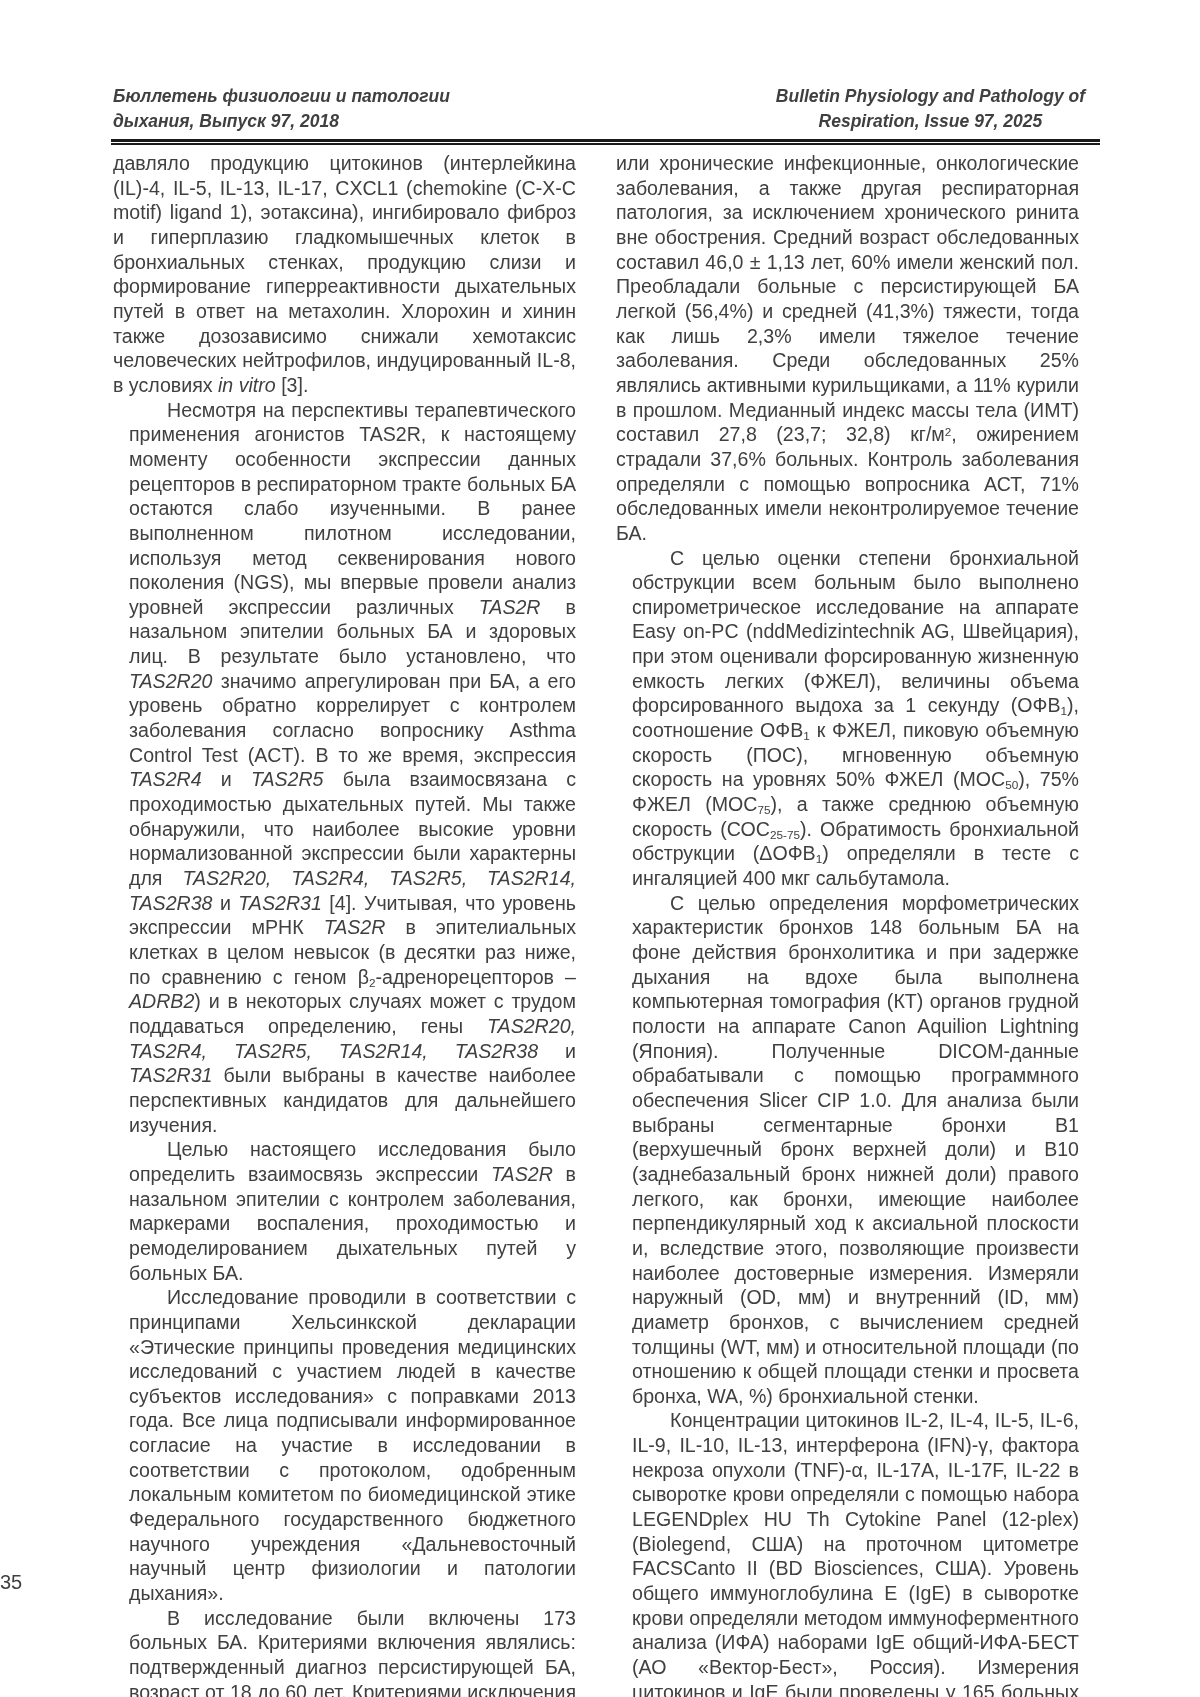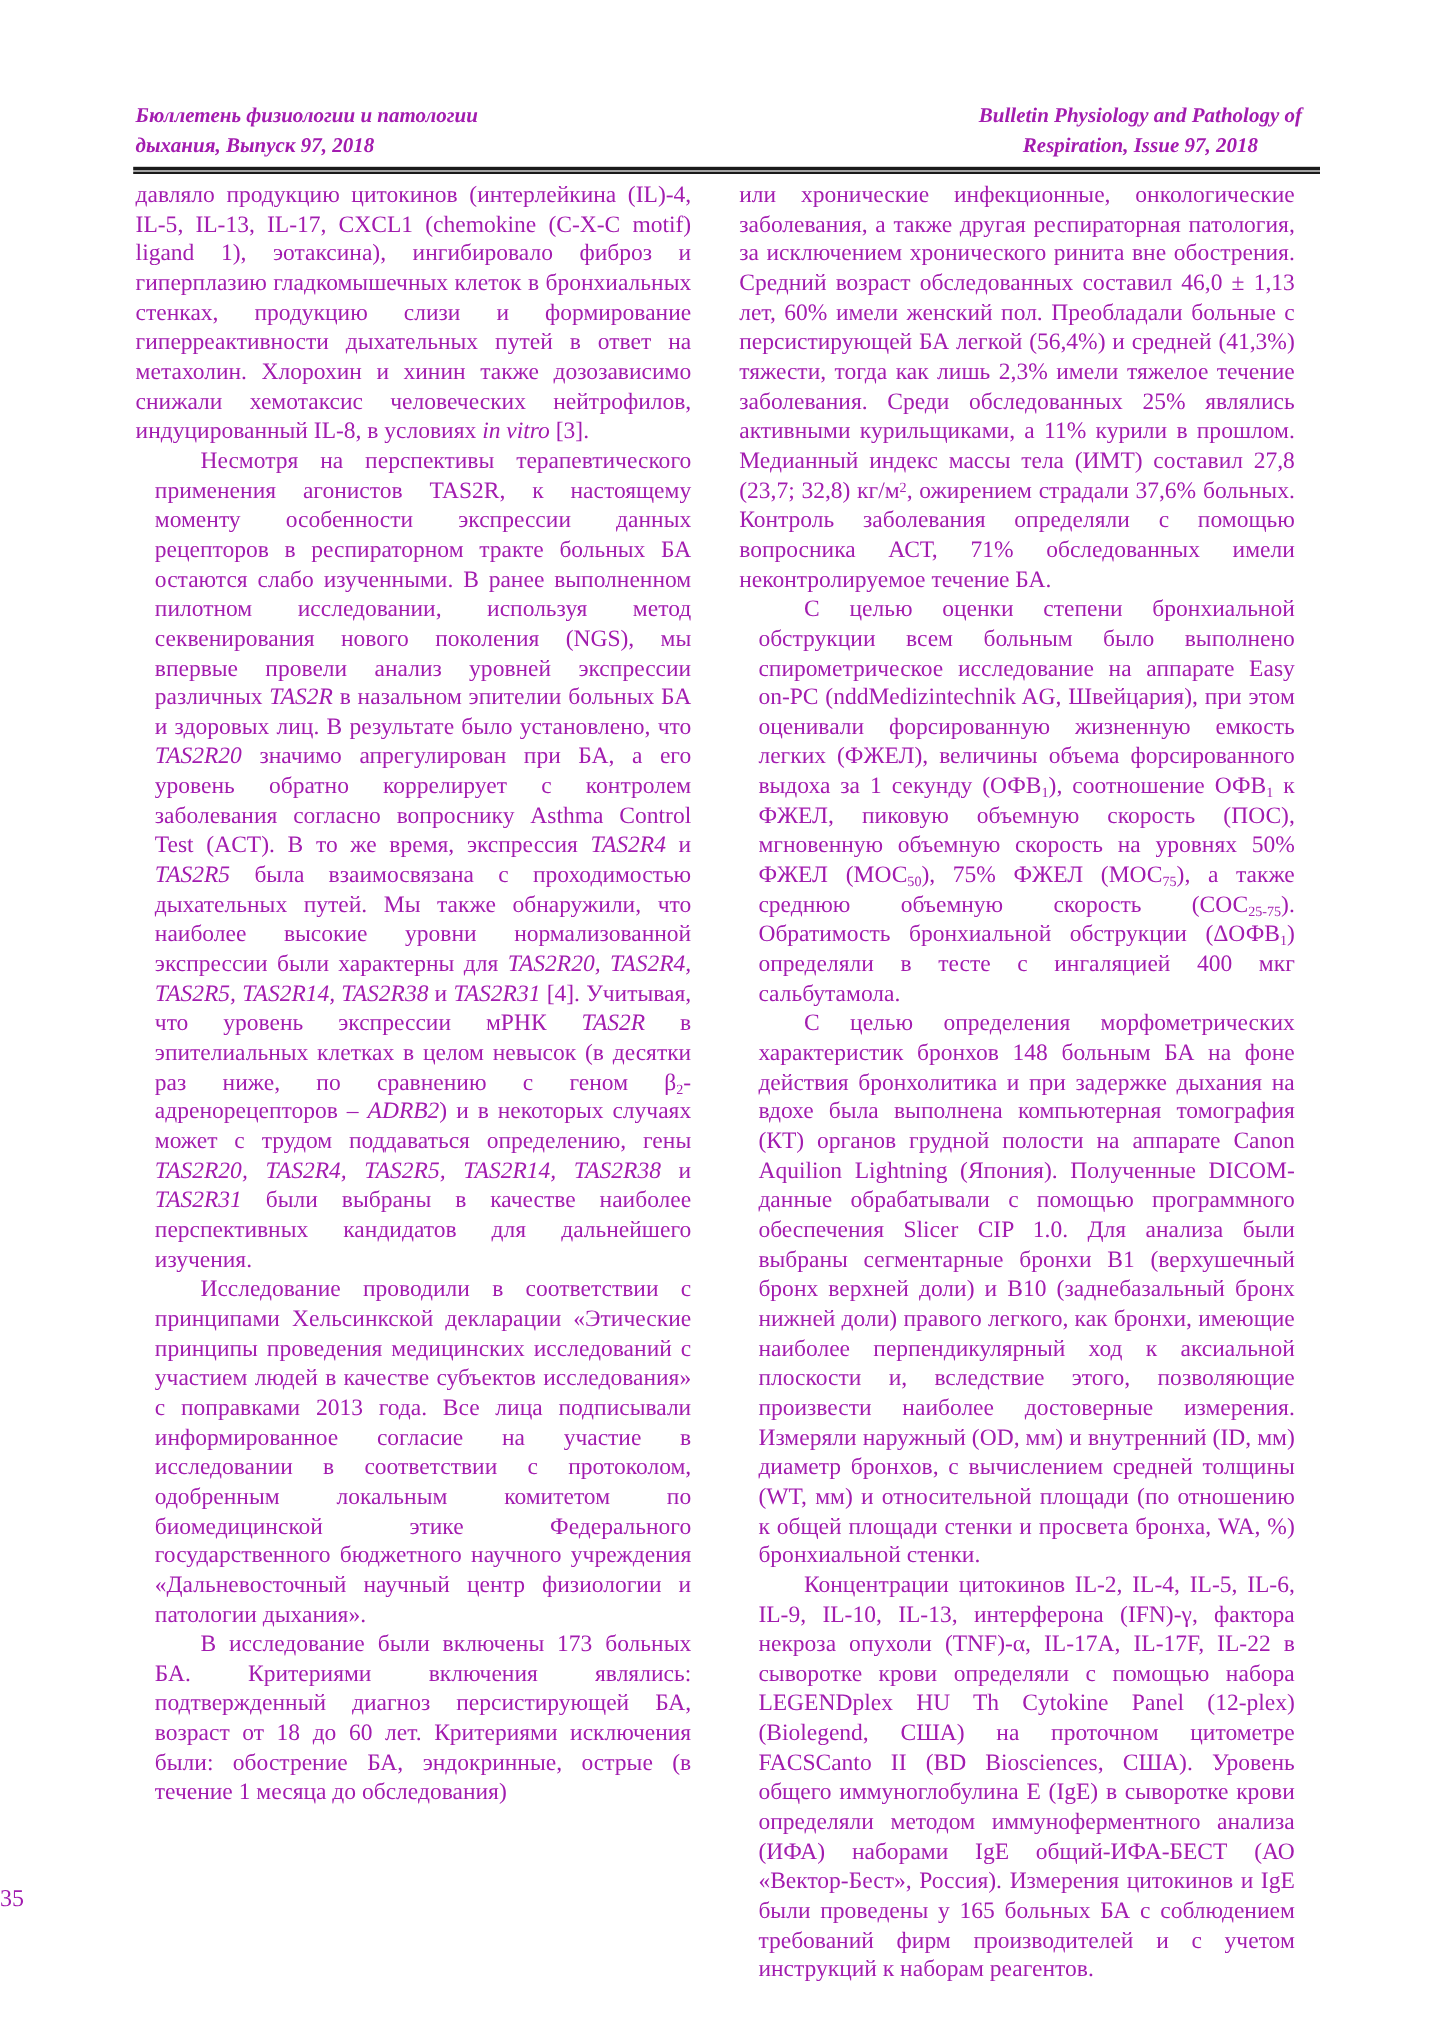--- a/index.html
+++ b/index.html
@@ -2,22 +2,22 @@
 <html lang="ru"><head>
 <meta charset="utf-8">
 <style>
   html, body { margin: 0; padding: 0; background: #e9e9e9; }
   .page {
     position: relative;
     width: 1200px;
     height: 1697px;
     margin: 0 auto;
     background: #ffffff;
-    font-family: Liberation Serif, serif;
-    color: #a21caf;
+    font-family: Liberation Sans, sans-serif;
+    color: #404040;
     overflow: hidden;
   }
   .running-head {
     position: absolute;
     top: 84px;
     left: 113px;
     width: 972px;
     display: flex;
     justify-content: space-between;
     font-size: 17.5px;
@@ -77,30 +77,31 @@
 
 <div class="page">
 
   <div class="running-head">
     <div class="rh-left">
       <div>Бюллетень физиологии и патологии</div>
       <div>дыхания, Выпуск 97, 2018</div>
     </div>
     <div class="rh-right">
       <div>Bulletin Physiology and Pathology of</div>
-      <div>Respiration, Issue 97, 2018</div>
+      <div>Respiration, Issue 97, 2025</div>
     </div>
   </div>
 
   <div class="head-rule"></div>
 
   <div class="columns">
     <div class="col" lang="ru">
         <p class="para"><span>давляло продукцию цитокинов (интерлейкина (IL)-4, IL-5, IL-13, IL-17, CXCL1 (chemokine (C-X-C motif) ligand 1), эотаксина), ингибировало фиброз и гиперплазию гладкомышечных клеток в бронхиальных стенках, продукцию слизи и формирование гиперреактивности дыхательных путей в ответ на метахолин. Хлорохин и хинин также дозозависимо снижали хемотаксис человеческих нейтрофилов, индуцированный IL-8, в условиях </span><i>in vitro</i><span> [3].</span></p>
         <p class="para indent"><span>Несмотря на перспективы терапевтического применения агонистов TAS2R, к настоящему моменту особенности экспрессии данных рецепторов в респираторном тракте больных БА остаются слабо изученными. В ранее выполненном пилотном исследовании, используя метод секвенирования нового поколения (NGS), мы впервые провели анализ уровней экспрессии различных </span><i>TAS2R</i><span> в назальном эпителии больных БА и здоровых лиц. В результате было установлено, что </span><i>TAS2R20</i><span> значимо апрегулирован при БА, а его уровень обратно коррелирует с контролем заболевания согласно вопроснику Asthma Control Test (ACT). В то же время, экспрессия </span><i>TAS2R4</i><span> и </span><i>TAS2R5</i><span> была взаимосвязана с проходимостью дыхательных путей. Мы также обнаружили, что наиболее высокие уровни нормализованной экспрессии были характерны для </span><i>TAS2R20, TAS2R4, TAS2R5, TAS2R14, TAS2R38</i><span> и </span><i>TAS2R31</i><span> [4]. Учитывая, что уровень экспрессии мРНК </span><i>TAS2R</i><span> в эпителиальных клетках в целом невысок (в десятки раз ниже, по сравнению с геном β</span><sub>2</sub><span>-адренорецепторов – </span><i>ADRB2</i><span>) и в некоторых случаях может с трудом поддаваться определению, гены </span><i>TAS2R20, TAS2R4, TAS2R5, TAS2R14, TAS2R38</i><span> и </span><i>TAS2R31</i><span> были выбраны в качестве наиболее перспективных кандидатов для дальнейшего изучения.</span></p>
+        <p class="para indent"><span>Целью настоящего исследования было определить взаимосвязь экспрессии </span><i>TAS2R</i><span> в назальном эпителии с контролем заболевания, маркерами воспаления, проходимостью и ремоделированием дыхательных путей у больных БА.</span></p>
         <p class="para indent"><span>Исследование проводили в соответствии с принципами Хельсинкской декларации «Этические принципы проведения медицинских исследований с участием людей в качестве субъектов исследования» с поправками 2013 года. Все лица подписывали информированное согласие на участие в исследовании в соответствии с протоколом, одобренным локальным комитетом по биомедицинской этике Федерального государственного бюджетного научного учреждения «Дальневосточный научный центр физиологии и патологии дыхания».</span></p>
         <p class="para indent"><span>В исследование были включены 173 больных БА. Критериями включения являлись: подтвержденный диагноз персистирующей БА, возраст от 18 до 60 лет. Критериями исключения были: обострение БА, эндокринные, острые (в течение 1 месяца до обследования)</span></p>
       </div>
     <div class="col" lang="ru">
         <p class="para"><span>или хронические инфекционные, онкологические заболевания, а также другая респираторная патология, за исключением хронического ринита вне обострения. Средний возраст обследованных составил 46,0 ± 1,13 лет, 60% имели женский пол. Преобладали больные с персистирующей БА легкой (56,4%) и средней (41,3%) тяжести, тогда как лишь 2,3% имели тяжелое течение заболевания. Среди обследованных 25% являлись активными курильщиками, а 11% курили в прошлом. Медианный индекс массы тела (ИМТ) составил 27,8 (23,7; 32,8) кг/м</span><sup>2</sup><span>, ожирением страдали 37,6% больных. Контроль заболевания определяли с помощью вопросника АСТ, 71% обследованных имели неконтролируемое течение БА.</span></p>
         <p class="para indent"><span>С целью оценки степени бронхиальной обструкции всем больным было выполнено спирометрическое исследование на аппарате Easy on-PC (nddMedizintechnik AG, Швейцария), при этом оценивали форсированную жизненную емкость легких (ФЖЕЛ), величины объема форсированного выдоха за 1 секунду (ОФВ</span><sub>1</sub><span>), соотношение ОФВ</span><sub>1</sub><span> к ФЖЕЛ, пиковую объемную скорость (ПОС), мгновенную объемную скорость на уровнях 50% ФЖЕЛ (МОС</span><sub>50</sub><span>), 75% ФЖЕЛ (МОС</span><sub>75</sub><span>), а также среднюю объемную скорость (СОС</span><sub>25-75</sub><span>). Обратимость бронхиальной обструкции (ΔОФВ</span><sub>1</sub><span>) определяли в тесте с ингаляцией 400 мкг сальбутамола.</span></p>
         <p class="para indent"><span>С целью определения морфометрических характеристик бронхов 148 больным БА на фоне действия бронхолитика и при задержке дыхания на вдохе была выполнена компьютерная томография (КТ) органов грудной полости на аппарате Canon Aquilion Lightning (Япония). Полученные DICOM-данные обрабатывали с помощью программного обеспечения Slicer CIP 1.0. Для анализа были выбраны сегментарные бронхи B1 (верхушечный бронх верхней доли) и B10 (заднебазальный бронх нижней доли) правого легкого, как бронхи, имеющие наиболее перпендикулярный ход к аксиальной плоскости и, вследствие этого, позволяющие произвести наиболее достоверные измерения. Измеряли наружный (OD, мм) и внутренний (ID, мм) диаметр бронхов, с вычислением средней толщины (WT, мм) и относительной площади (по отношению к общей площади стенки и просвета бронха, WA, %) бронхиальной стенки.</span></p>
         <p class="para indent"><span>Концентрации цитокинов IL-2, IL-4, IL-5, IL-6, IL-9, IL-10, IL-13, интерферона (IFN)-γ, фактора некроза опухоли (TNF)-α, IL-17A, IL-17F, IL-22 в сыворотке крови определяли с помощью набора LEGENDplex HU Th Cytokine Panel (12-plex) (Biolegend, США) на проточном цитометре FACSCanto II (BD Biosciences, США). Уровень общего иммуноглобулина E (IgE) в сыворотке крови определяли методом иммуноферментного анализа (ИФА) наборами IgE общий-ИФА-БЕСТ (АО «Вектор-Бест», Россия). Измерения цитокинов и IgE были проведены у 165 больных БА с соблюдением требований фирм производителей и с учетом инструкций к наборам реагентов.</span></p>
       </div>
   </div>

